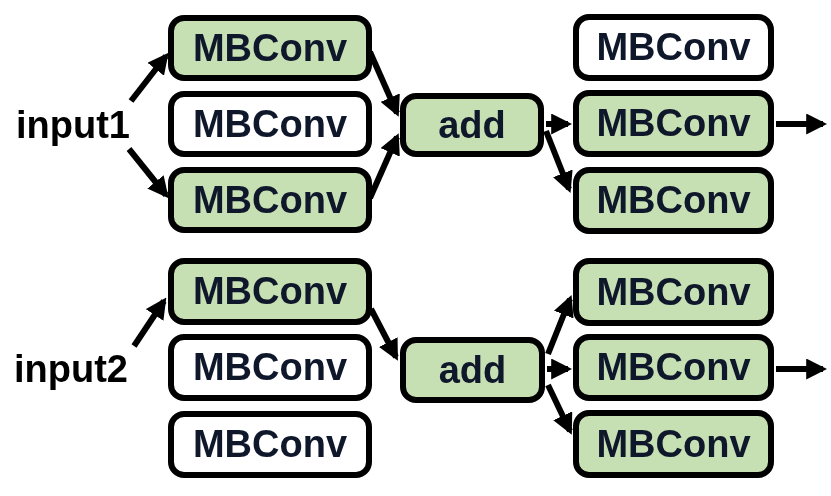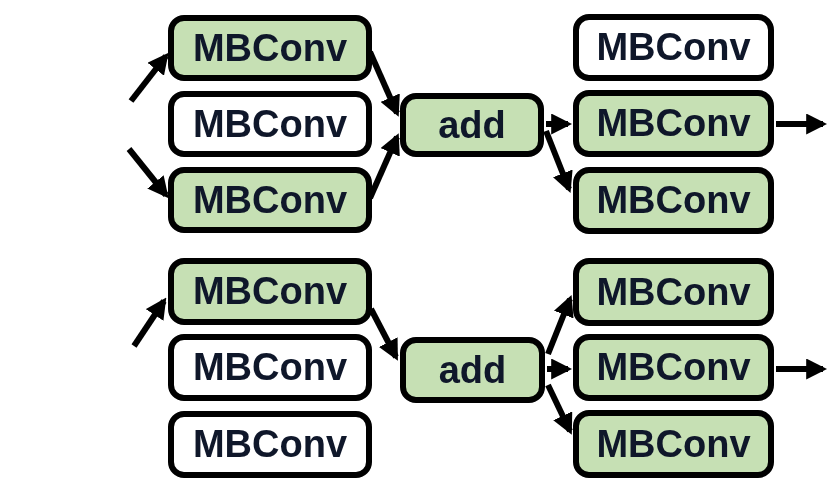--- a/index.html
+++ b/index.html
@@ -39,31 +39,33 @@
     width: 831px; height: 496px;
     pointer-events: none;
   }
   #arrows line { stroke: var(--stroke, #000000); stroke-width: 6; }
 </style>
 </head>
 <body>
 
 <div id="canvas" style="--fill-selected: #c6e0b4; --fill-unselected: #ffffff; --stroke: #000000;">
 
+  <div class="input-label" style="left:16px; top:104px;">input1</div>
 
   <div class="node" style="left:168px; top:15px;  width:204px; height:66px;" data-filled="true">MBConv</div>
   <div class="node" style="left:168px; top:91px;  width:204px; height:66px;" data-filled="false">MBConv</div>
   <div class="node" style="left:168px; top:167px; width:204px; height:66px;" data-filled="true">MBConv</div>
 
   <div class="node" style="left:400px; top:93px; width:144px; height:64px;" data-filled="true">add</div>
 
   <div class="node" style="left:573px; top:14px;  width:201px; height:67px;" data-filled="false">MBConv</div>
   <div class="node" style="left:573px; top:90px;  width:201px; height:67px;" data-filled="true">MBConv</div>
   <div class="node" style="left:573px; top:167px; width:201px; height:67px;" data-filled="true">MBConv</div>
 
+  <div class="input-label" style="left:14px; top:348px;">input2</div>
 
   <div class="node" style="left:168px; top:258px; width:204px; height:67px;" data-filled="true">MBConv</div>
   <div class="node" style="left:168px; top:334px; width:204px; height:67px;" data-filled="false">MBConv</div>
   <div class="node" style="left:168px; top:411px; width:204px; height:67px;" data-filled="false">MBConv</div>
 
   <div class="node" style="left:400px; top:337px; width:145px; height:66px;" data-filled="true">add</div>
 
   <div class="node" style="left:573px; top:258px; width:201px; height:68px;" data-filled="true">MBConv</div>
   <div class="node" style="left:573px; top:334px; width:201px; height:67px;" data-filled="true">MBConv</div>
   <div class="node" style="left:573px; top:410px; width:201px; height:68px;" data-filled="true">MBConv</div>

